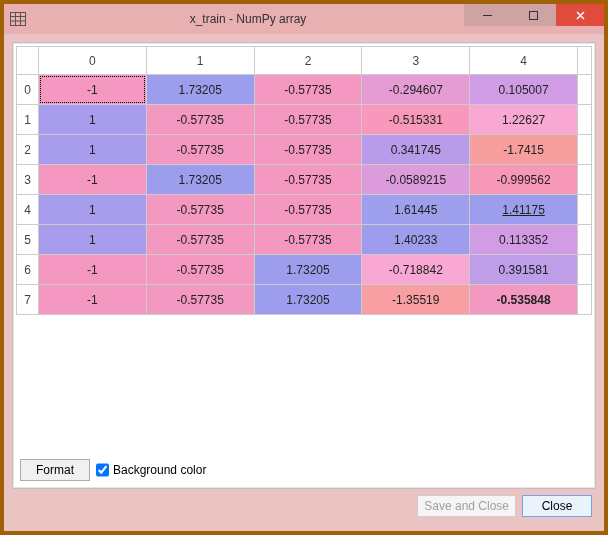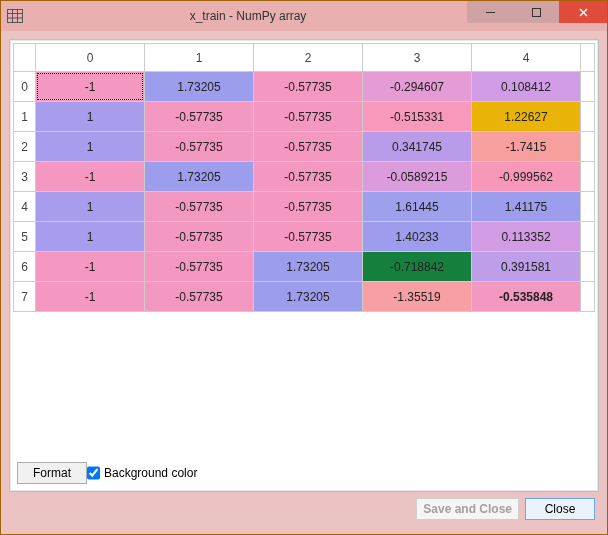--- a/index.html
+++ b/index.html
@@ -6,21 +6,21 @@
   html, body {
     margin: 0; padding: 0;
     width: 608px; height: 535px;
     font-family: "Segoe UI", Tahoma, sans-serif;
     font-size: 12px;
     background: #fff;
     overflow: hidden;
   }
   .window {
     width: 608px; height: 535px;
-    border: 1px solid #a16207;
+    border: 4px solid #a16207;
     background: #fff;
     display: flex; flex-direction: column;
   }
   .titlebar {
     height: 30px;
     background: #e8b0b0;
     display: flex; align-items: center;
     color: #333;
     user-select: none;
   }
@@ -120,41 +120,40 @@
   td.selected::after {
     content: "";
     position: absolute;
     inset: 1px;
     border: 1px dotted #000;
     pointer-events: none;
   }
   .toolbar {
     display: flex;
     align-items: center;
-    gap: 0;
+    gap: 6px;
     padding: 6px 4px 4px 4px;
   }
   button.ui {
     height: 22px;
     min-width: 70px;
     background: #f0f0f0;
     border: 1px solid #adadad;
     font-size: 12px;
     font-family: inherit;
     cursor: pointer;
   }
   button.ui.primary {
     border: 1px solid #6aa9e9;
     background: #eaf3fc;
   }
   button.ui:disabled {
     color: #a0a0a0;
     border-color: #cfcfcf;
     background: #f5f5f5;
-    font-weight: bold;
   }
   .chk {
     display: flex; gap: 4px;
     font-size: 12px;
   }
   .chk input { margin:0; }
   .footer {
     display: flex;
     justify-content: flex-end;
     gap: 6px;
@@ -212,30 +211,30 @@
                 <th class="extra"></th>
               </tr>
           </thead>
           <tbody>
               <tr>
                 <th>0</th>
                 <td class="cell selected" style="background: rgb(245, 152, 193);">-1</td>
                 <td class="cell" style="background: rgb(157, 157, 237);">1.73205</td>
                 <td class="cell" style="background: rgb(244, 152, 193);">-0.57735</td>
                 <td class="cell" style="background: rgb(229, 155, 211);">-0.294607</td>
-                <td class="cell" style="background: rgb(208, 156, 230);">0.108412</td>
+                <td class="cell" style="background: rgb(208, 156, 230);">0.105007</td>
                 <td style="border: 1px solid rgb(204, 204, 204); background: rgb(255, 255, 255);"></td>
               </tr>
               <tr>
                 <th>1</th>
                 <td class="cell" style="background: rgb(168, 157, 236);">1</td>
                 <td class="cell" style="background: rgb(243, 152, 193);">-0.57735</td>
                 <td class="cell" style="background: rgb(244, 152, 193);">-0.57735</td>
                 <td class="cell" style="background: rgb(248, 152, 186);">-0.515331</td>
-                <td class="cell" style="background: #eab308;">1.22627</td>
+                <td class="cell" style="background: #f9a8d4;">1.22627</td>
                 <td style="border: 1px solid rgb(204, 204, 204); background: rgb(255, 255, 255);"></td>
               </tr>
               <tr>
                 <th>2</th>
                 <td class="cell" style="background: rgb(168, 157, 236);">1</td>
                 <td class="cell" style="background: rgb(243, 152, 193);">-0.57735</td>
                 <td class="cell" style="background: rgb(244, 152, 193);">-0.57735</td>
                 <td class="cell" style="background: rgb(185, 156, 233);">0.341745</td>
                 <td class="cell" style="background: rgb(247, 158, 158);">-1.7415</td>
                 <td style="border: 1px solid rgb(204, 204, 204); background: rgb(255, 255, 255);"></td>
@@ -248,38 +247,38 @@
                 <td class="cell" style="background: rgb(220, 155, 219);">-0.0589215</td>
                 <td class="cell" style="background: rgb(248, 152, 184);">-0.999562</td>
                 <td style="border: 1px solid rgb(204, 204, 204); background: rgb(255, 255, 255);"></td>
               </tr>
               <tr>
                 <th>4</th>
                 <td class="cell" style="background: rgb(168, 157, 236);">1</td>
                 <td class="cell" style="background: rgb(243, 152, 193);">-0.57735</td>
                 <td class="cell" style="background: rgb(244, 152, 193);">-0.57735</td>
                 <td class="cell" style="background: rgb(158, 159, 237);">1.61445</td>
-                <td class="cell" style="background: rgb(157, 157, 237);">1.41175</td>
+                <td class="cell" style="background: rgb(157, 157, 237); text-decoration: underline;">1.41175</td>
                 <td style="border: 1px solid rgb(204, 204, 204); background: rgb(255, 255, 255);"></td>
               </tr>
               <tr>
                 <th>5</th>
                 <td class="cell" style="background: rgb(168, 157, 236);">1</td>
                 <td class="cell" style="background: rgb(243, 152, 193);">-0.57735</td>
                 <td class="cell" style="background: rgb(244, 152, 193);">-0.57735</td>
                 <td class="cell" style="background: rgb(158, 157, 237);">1.40233</td>
                 <td class="cell" style="background: rgb(210, 156, 229);">0.113352</td>
                 <td style="border: 1px solid rgb(204, 204, 204); background: rgb(255, 255, 255);"></td>
               </tr>
               <tr>
                 <th>6</th>
                 <td class="cell" style="background: rgb(245, 152, 193);">-1</td>
                 <td class="cell" style="background: rgb(244, 152, 193);">-0.57735</td>
                 <td class="cell" style="background: rgb(157, 157, 237);">1.73205</td>
-                <td class="cell" style="background: #15803d; margin-left: 45px;">-0.718842</td>
+                <td class="cell" style="background: #f9a8d4; margin-left: 45px;">-0.718842</td>
                 <td class="cell" style="background: rgb(190, 157, 233);">0.391581</td>
                 <td style="border: 1px solid rgb(204, 204, 204); background: rgb(255, 255, 255);"></td>
               </tr>
               <tr>
                 <th>7</th>
                 <td class="cell" style="background: rgb(245, 152, 193);">-1</td>
                 <td class="cell" style="background: rgb(243, 152, 193);">-0.57735</td>
                 <td class="cell" style="background: rgb(157, 157, 237);">1.73205</td>
                 <td class="cell" style="background: rgb(247, 159, 163);">-1.35519</td>
                 <td class="cell" style="background: rgb(243, 152, 193); font-weight: bold;">-0.535848</td>

